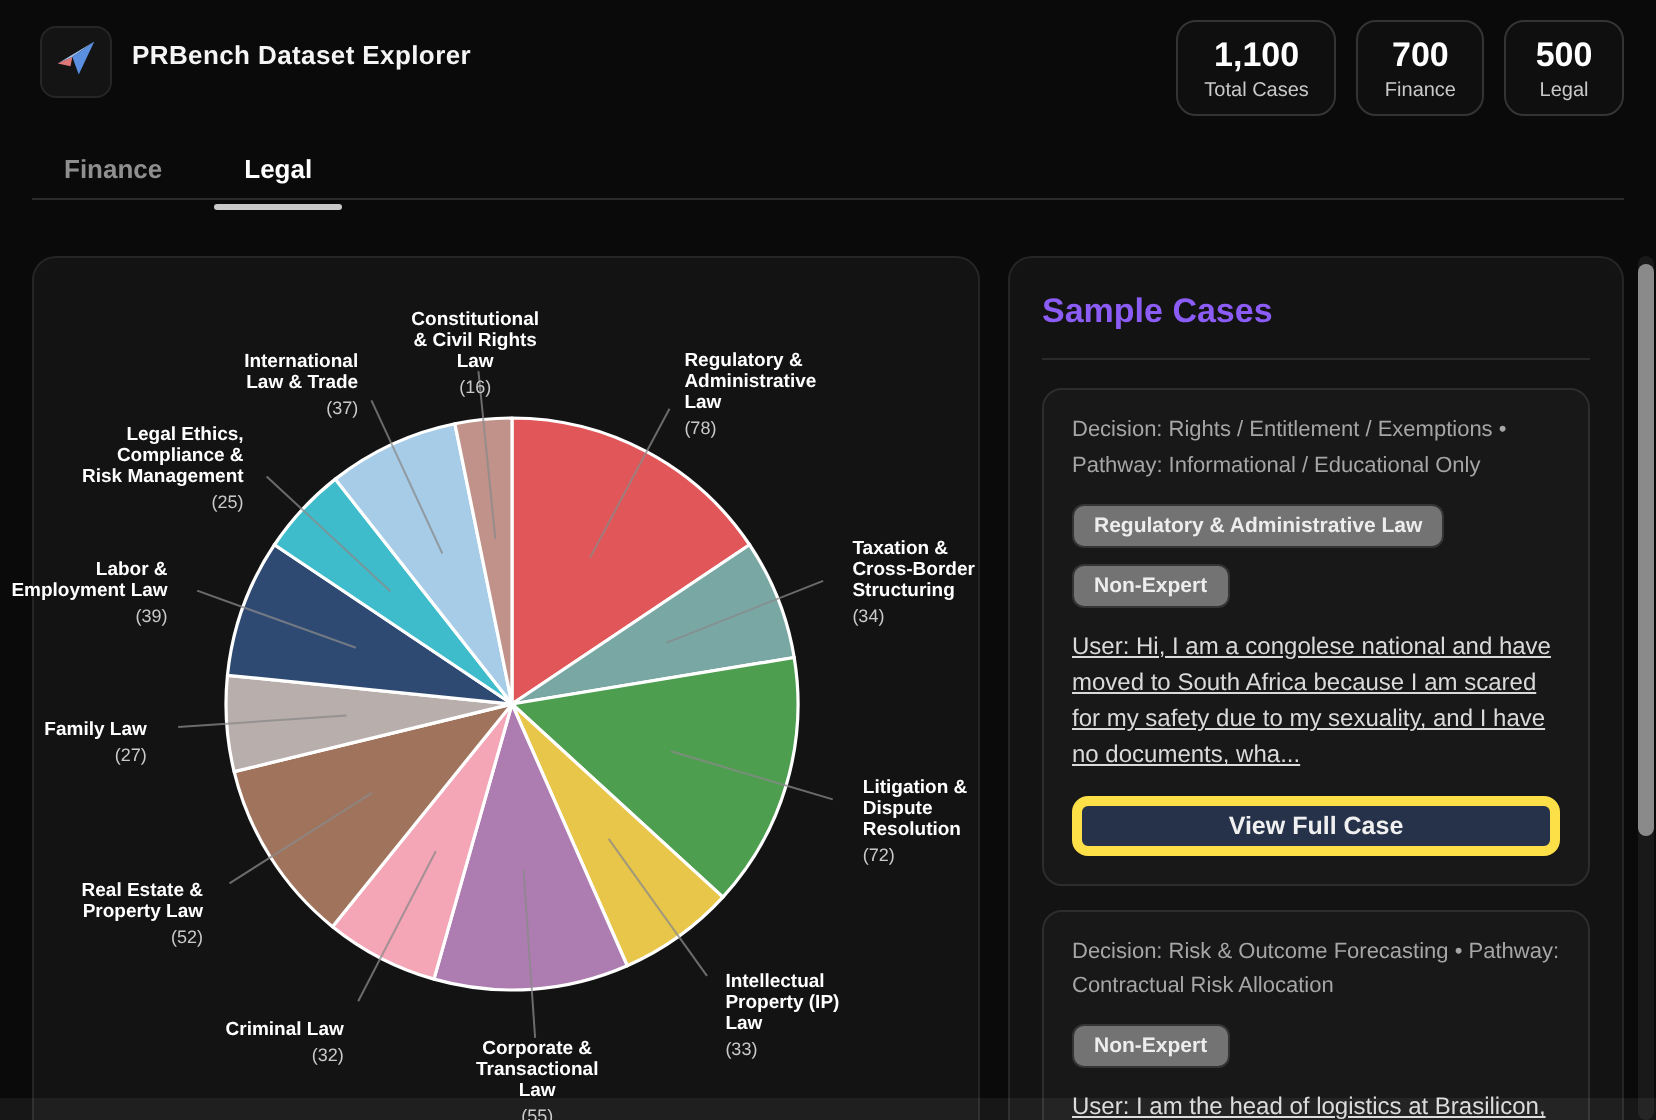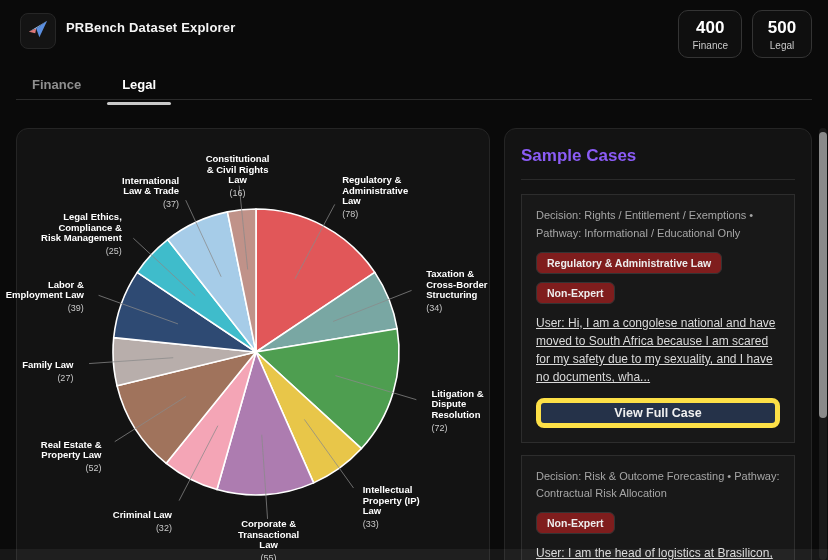--- a/index.html
+++ b/index.html
@@ -31,25 +31,25 @@
   .tabs-rule { position:absolute; left:16px; top:99px; width:796px; height:1px; background:#2b2b2b; }
   
   .chart-panel { position:absolute; left:16px; top:128px; width:474px; height:446px;
     background:#131313; border:1px solid #252525; border-radius:12px; overflow:visible; }
   .chart-panel svg { overflow:visible; display:block; }
   .cases-panel { position:absolute; left:504px; top:128px; width:308px; height:446px;
     background:#131313; border:1px solid #252525; border-radius:12px;
     padding:17px 16px 0; overflow:hidden; }
   .cases-title { font-size:17px; font-weight:700; color:#8b5cf6; }
   .cases-divider { height:1px; background:#2a2a2a; margin:13px 0 14px; }
-  .case-card { background:#181818; border:1px solid #2d2d2d; border-radius:0;
+  .case-card { background:#181818; border:1px solid #2d2d2d; border-radius:10px;
     padding:12px 14px 14px; margin-bottom:12px; }
   .case-meta { font-size:11px; color:#a6a6a6; line-height:1.62; }
   .case-tags { display:flex; gap:8px; margin:9px 0 10px; flex-wrap:wrap; }
-  .tag { background:#7f1d1d; border:1px solid #343434; border-radius:6px; padding:4px 10px;
+  .tag { background:#737373; border:1px solid #343434; border-radius:6px; padding:4px 10px;
     font-size:10.5px; font-weight:700; color:#ededed; white-space:nowrap; }
   .case-user { font-size:12px; color:#dadada; line-height:1.52;text-decoration:underline; }
   .case-btn { margin-top:11px; width:100%; height:30px; background:#253249;
     border:5px solid #fde047; border-radius:8px; color:#f0f0f0; font-size:12.5px;
     font-weight:600; font-family:inherit; cursor:pointer; }
   
   .scrollbar-track { position:absolute; left:819px; top:128px; width:8px; height:432px;
     background:#191919; border-radius:4px; }
   .scrollbar-thumb { position:absolute; left:0; top:4px; width:8px; height:286px;
     background:#8a8a8a; border-radius:4px; cursor:pointer; }
@@ -64,21 +64,25 @@
     <svg width="22" height="22" viewBox="0 0 24 24">
       <polygon points="2,15 22,3 10,11.5" fill="#9fc3ee"></polygon>
       <polygon points="10,11.5 22,3 13.5,21" fill="#5b8fe0"></polygon>
       <polygon points="2,15 10,11.5 9,16.5" fill="#e07878"></polygon>
     </svg>
   </span>
 </div>
 <div class="page-title">PRBench Dataset Explorer</div>
 <div class="stats">
     <div class="stat-card">
-      <div class="stat-value">400</div>
+      <div class="stat-value">1,100</div>
+      <div class="stat-label">Total Cases</div>
+    </div>
+    <div class="stat-card">
+      <div class="stat-value">700</div>
       <div class="stat-label">Finance</div>
     </div>
     <div class="stat-card">
       <div class="stat-value">500</div>
       <div class="stat-label">Legal</div>
     </div>
   </div>
 
 <div class="tabs">
     <div class="tab">Finance</div>

